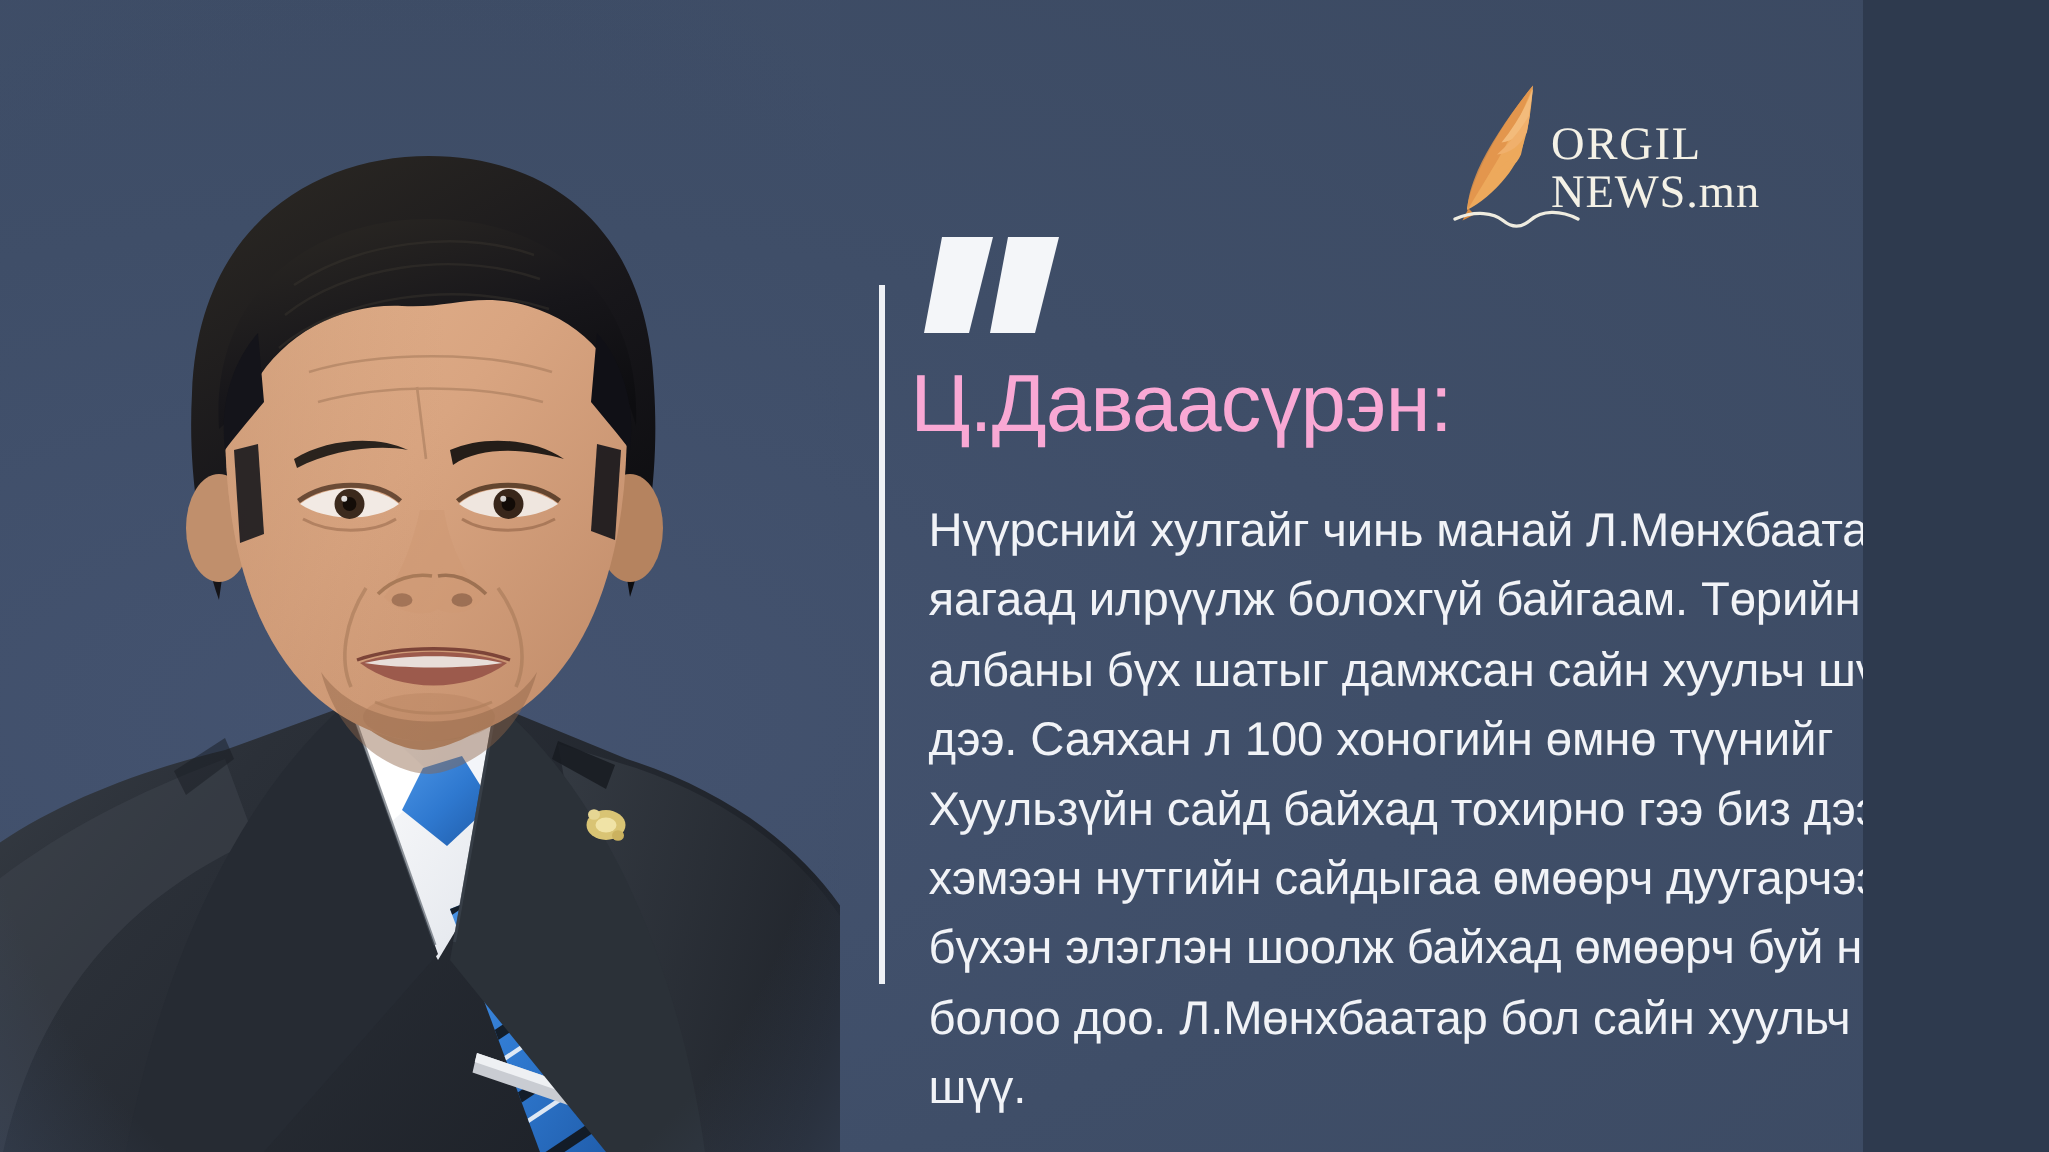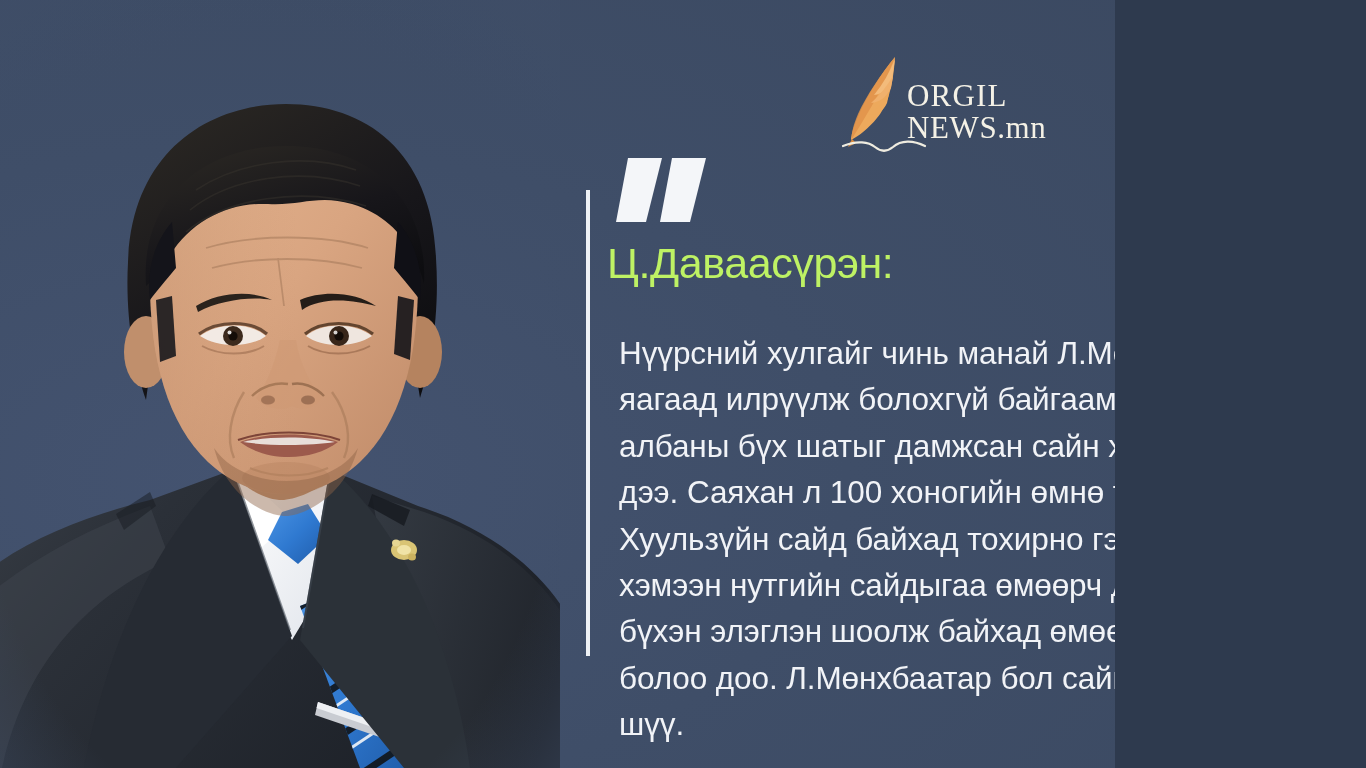--- a/index.html
+++ b/index.html
@@ -3,21 +3,21 @@
 <meta charset="utf-8">
 <title>Orgil News Quote Card</title>
 <style>
   html, body {
     margin: 0;
     padding: 0;
     background: #2e3a4e;
   }
   #card {
     position: relative;
-    width: 1115px;
+    width: 1242px;
     height: 768px;
     overflow: hidden;
     background: #3f4e68;
     font-family: "Liberation Sans", "DejaVu Sans", sans-serif;
     -webkit-font-smoothing: antialiased;
   }
   
   #bg-base {
     position: absolute;
     inset: 0;
@@ -66,25 +66,25 @@
     top: -10px;
     width: 110px;
     height: 76px;
   }
   #quote-mark svg { display:block; }
   #headline {
     position: absolute;
     left: 21px;
     top: 72px;
     margin: 0;
-    font-size: 43px;
+    font-size: 54px;
     line-height: 1.08;
     font-weight: 400;
     letter-spacing: -0.4px;
-    color: #bef264;
+    color: #f9a8d4;
     white-space: nowrap;
   }
   #quote-body {
     position: absolute;
     left: 21px;
     top: 150px;
     width: 712px;
     margin: 12px;
     font-size: 31.5px;
     line-height: 46.4px;

